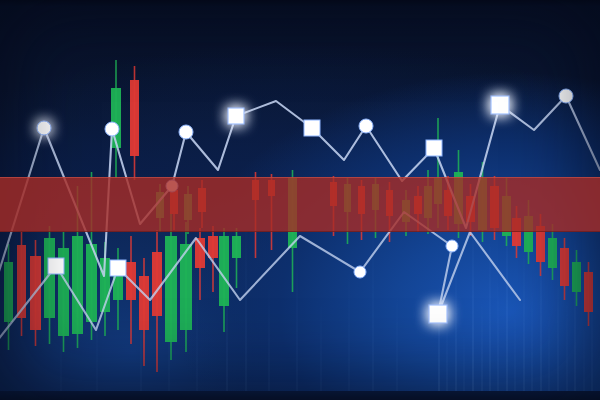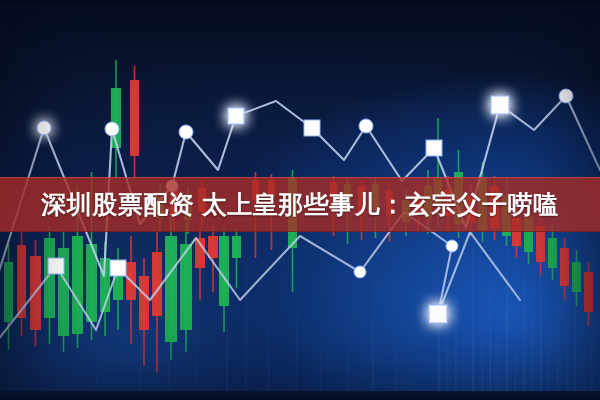--- a/index.html
+++ b/index.html
@@ -250,16 +250,15 @@
         <rect x="429" y="305" width="18" height="18" fill="#ffffff" stroke="#8fb6ff" stroke-width="1" filter="url(#nodeglow)"></rect>
       </g>
   </svg>
 
   <div class="bg-botstrip"></div>
   <div class="vignette"></div>
 
   <div class="title-band">
     <span class="edge-top"></span>
     <span class="edge-bot"></span>
-    <div class="title-text">深圳股票配资 太上皇那些事儿：玄宗父子唠嗑</div>
   </div>
 
 </div>
 
 </body></html>

